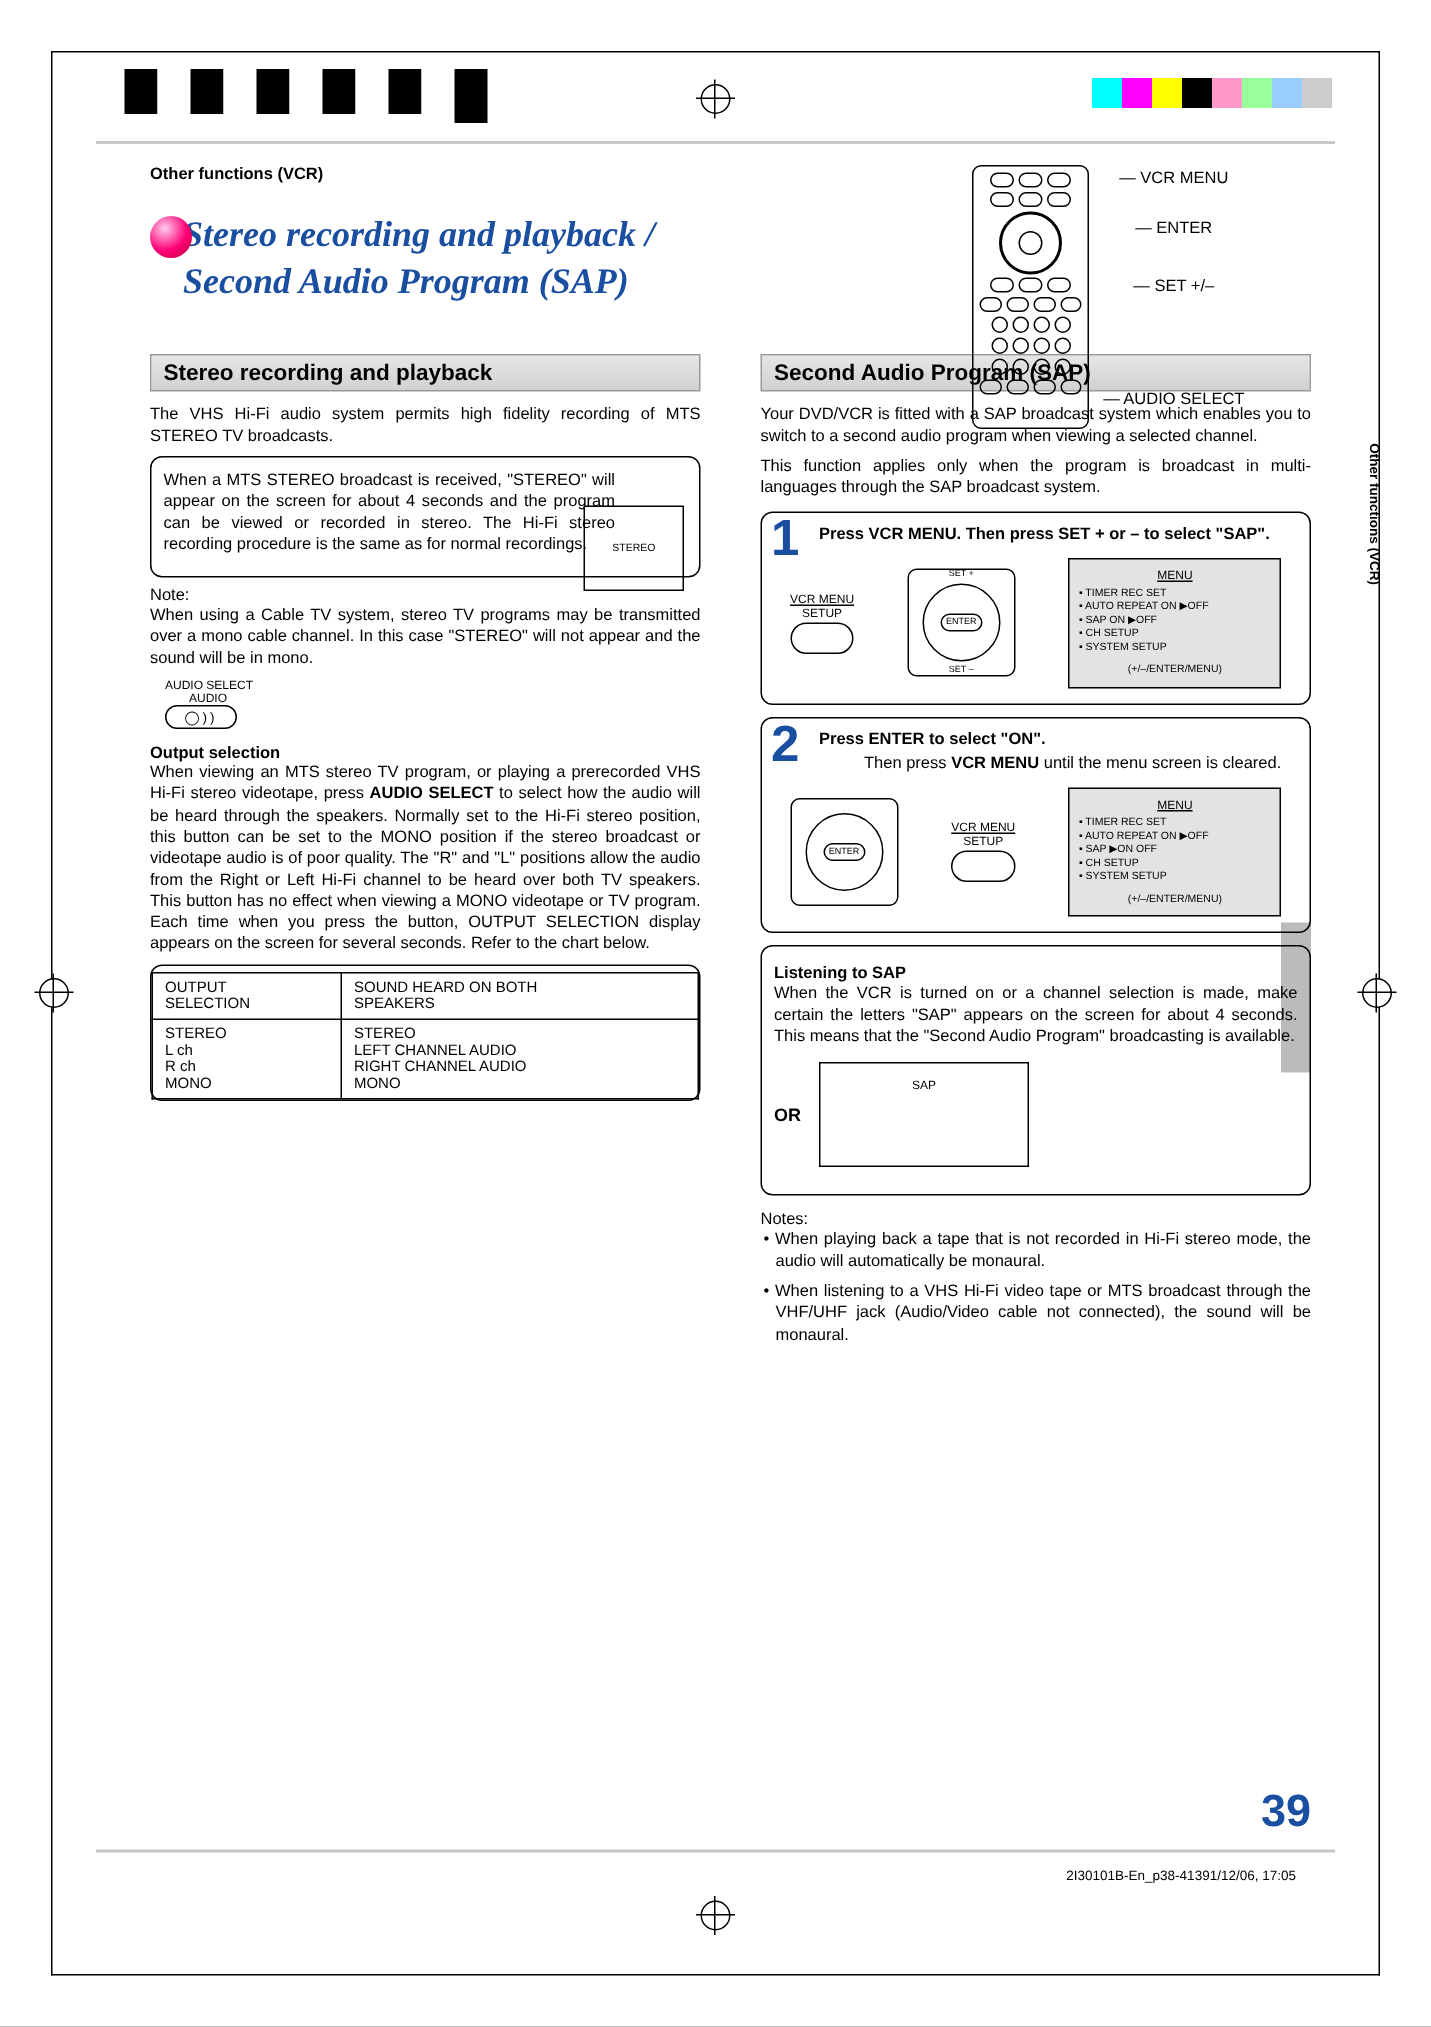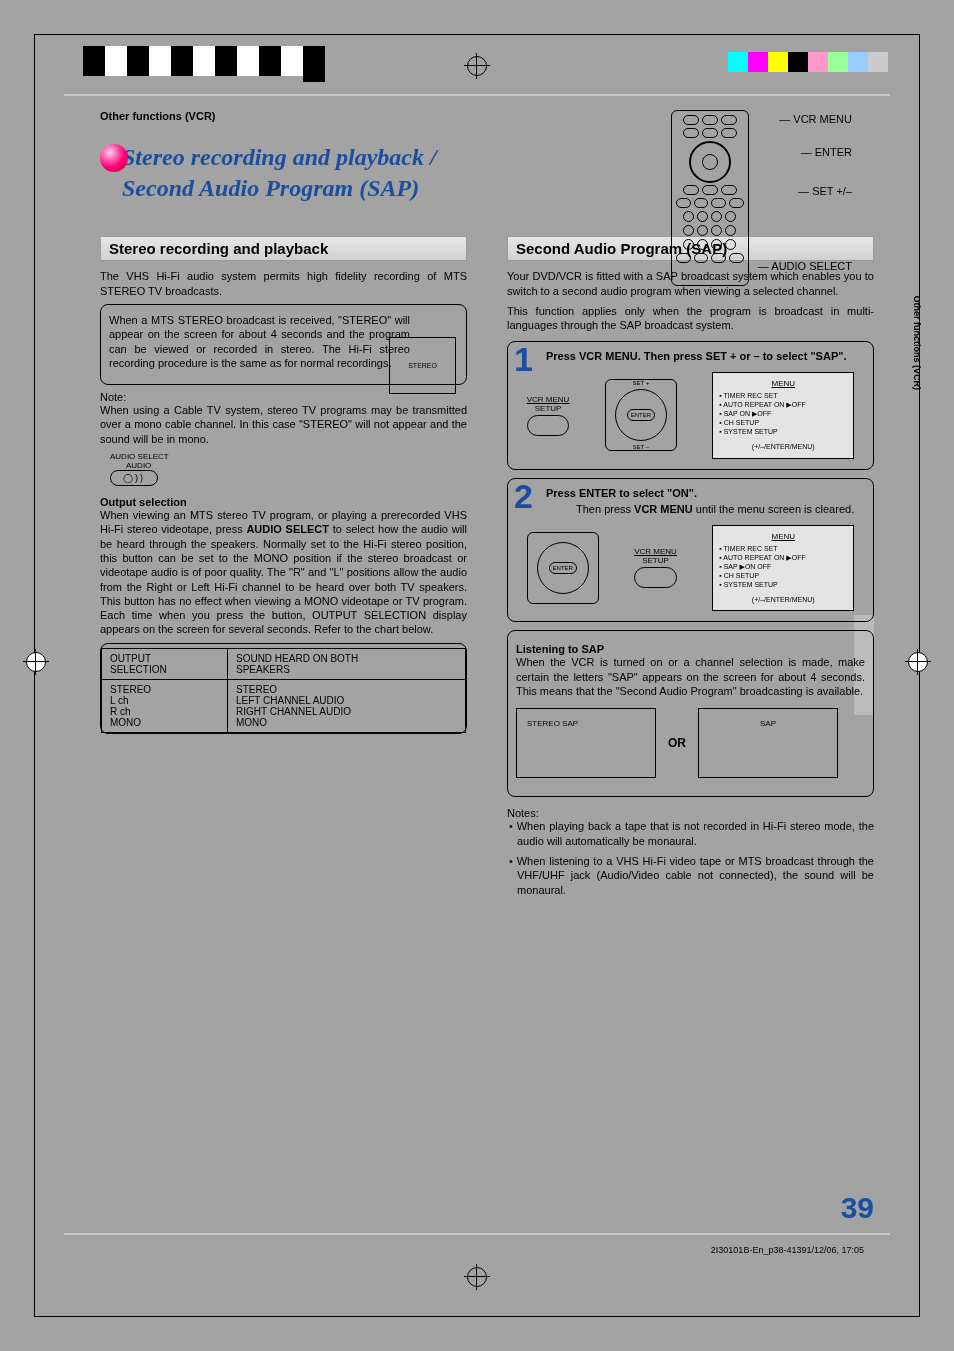--- a/index.html
+++ b/index.html
@@ -1,16 +1,16 @@
 <!DOCTYPE html>
 <html><head>
 <meta charset="utf-8">
 <style>
   html,body{margin:0;padding:0;background:#888;font-family:Arial,Helvetica,sans-serif;font-size:12px;color:#000}
-  .sheet{width:954px;height:1351px;margin:0 auto;background:#a3a3a3;position:relative;box-sizing:border-box}
+  .sheet{width:954px;height:1351px;margin:0 auto;background:#ffffff;position:relative;box-sizing:border-box}
   .crop-top,.crop-bottom,.crop-left,.crop-right{position:absolute;border:0 solid #000}
   .crop-top{top:34px;left:34px;right:34px;border-top-width:1px}
   .crop-bottom{bottom:34px;left:34px;right:34px;border-bottom-width:1px}
   .crop-left{left:34px;top:34px;bottom:34px;border-left-width:1px}
   .crop-right{right:34px;top:34px;bottom:34px;border-right-width:1px}
   .reg-left,.reg-right{position:absolute;top:652px;width:18px;height:18px;border:1.5px solid #000;border-radius:50%;background:#fff}
   .reg-left{left:26px}.reg-right{right:26px}
   .reg-left::before,.reg-right::before{content:"";position:absolute;left:8px;top:-4px;width:1px;height:26px;background:#000}
   .reg-left::after,.reg-right::after{content:"";position:absolute;top:8px;left:-4px;height:1px;width:26px;background:#000}
   .reg-top{position:absolute;top:56px;left:50%;transform:translateX(-50%);width:18px;height:18px;border:1.5px solid #000;border-radius:50%}
@@ -35,21 +35,21 @@
   .section-bar{background:linear-gradient(#e6e6e6,#d1d1d1);border:1px solid #999;padding:3px 8px;font-size:15px;font-weight:bold;margin-bottom:8px}
   p{margin:0 0 6px;font-size:11px;line-height:1.3;text-align:justify}
   .boxed{border:1px solid #000;border-radius:8px;padding:8px;margin:6px 0;position:relative}
   .stereo-pill{position:absolute;right:10px;top:32px;border:1px solid #000;padding:24px 18px;font-size:7px;font-family:Arial}
   .note-h{font-weight:normal;font-size:11px;margin-top:6px}
   .audio-select-diagram{margin:6px 0 10px 10px;text-align:left;font-size:8px}
   .audio-oval{display:inline-block;border:1px solid #000;border-radius:14px;padding:2px 12px;font-size:9px;letter-spacing:2px}
   .subhead{font-weight:bold;font-size:11px;margin-top:4px}
   table.output{border-collapse:collapse;width:100%;font-size:10px;margin-top:4px}
   table.output td,table.output th{border:1px solid #000;padding:4px 8px;text-align:left;font-weight:normal;vertical-align:top}
-  .remote-diagram{position:absolute;top:0;right:22px;font-size:11px;text-align:right;width:250px}
+  .remote-diagram{position:absolute;top:0;right:10px;font-size:11px;text-align:center;width:250px}
   .remote-box{display:inline-block;vertical-align:top;border:1px solid #000;border-radius:6px;width:78px;height:176px;padding:4px;box-sizing:border-box}
   .remote-labels{display:inline-block;vertical-align:top;margin-left:6px;line-height:1}
   .remote-ln{color:#000;font-size:11px;white-space:nowrap;display:block}
   .remote-box .row{display:flex;gap:3px;justify-content:center;margin-bottom:3px}
   .btn-oval{border:1px solid #000;border-radius:8px;width:14px;height:8px}
   .btn-round{border:1px solid #000;border-radius:50%;width:9px;height:9px}
   .big-circle{border:2px solid #000;border-radius:50%;width:38px;height:38px;margin:2px auto;display:flex;align-items:center;justify-content:center}
   .big-circle .inner{border:1px solid #000;border-radius:50%;width:14px;height:14px}
   .side-tab{position:absolute;right:-47px;top:280px;transform:rotate(90deg);transform-origin:right top;font-size:9px;font-weight:bold;white-space:nowrap}
   .gray-tab{position:absolute;right:0;top:505px;width:20px;height:100px;background:#bbb}
@@ -291,21 +291,20 @@
               <div>▪ <span>SYSTEM SETUP</span></div>
               <div class="menu-foot">(+/–/ENTER/MENU)</div>
             </div>
           </div>
         </div>
 
         <div class="boxed">
           <div class="subhead">Listening to SAP</div>
           <p>When the VCR is turned on or a channel selection is made, make certain the letters "SAP" appears on the screen for about 4 seconds. This means that the "Second Audio Program" broadcasting is available.</p>
           <div class="sap-or">
-            <div class="sap-box">STEREO  SAP</div>
             <div class="or-label">OR</div>
             <div class="sap-box">
                 <div style="text-align:center">SAP</div>
               </div>
           </div>
         </div>
 
         <div class="note-h" style="margin-top:10px">Notes:</div>
         <p style="padding-left:10px;text-indent:-8px">• <span>When playing back a tape that is not recorded in Hi-Fi stereo mode, the audio will automatically be monaural.</span></p>
         <p style="padding-left:10px;text-indent:-8px">• <span>When listening to a VHS Hi-Fi video tape or MTS broadcast through the VHF/UHF jack (Audio/Video cable not connected), the sound will be monaural.</span></p>

